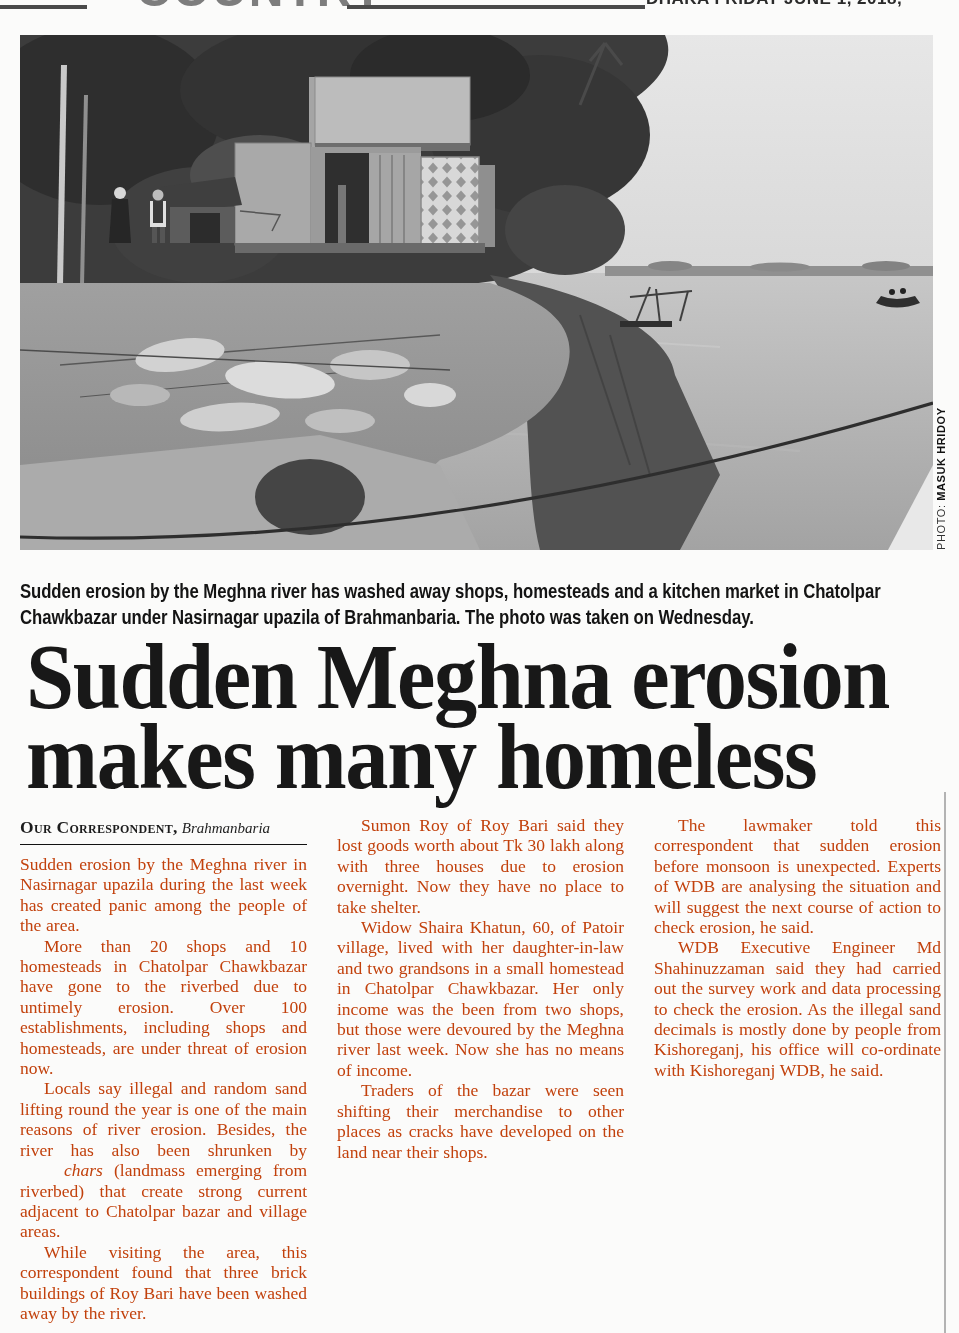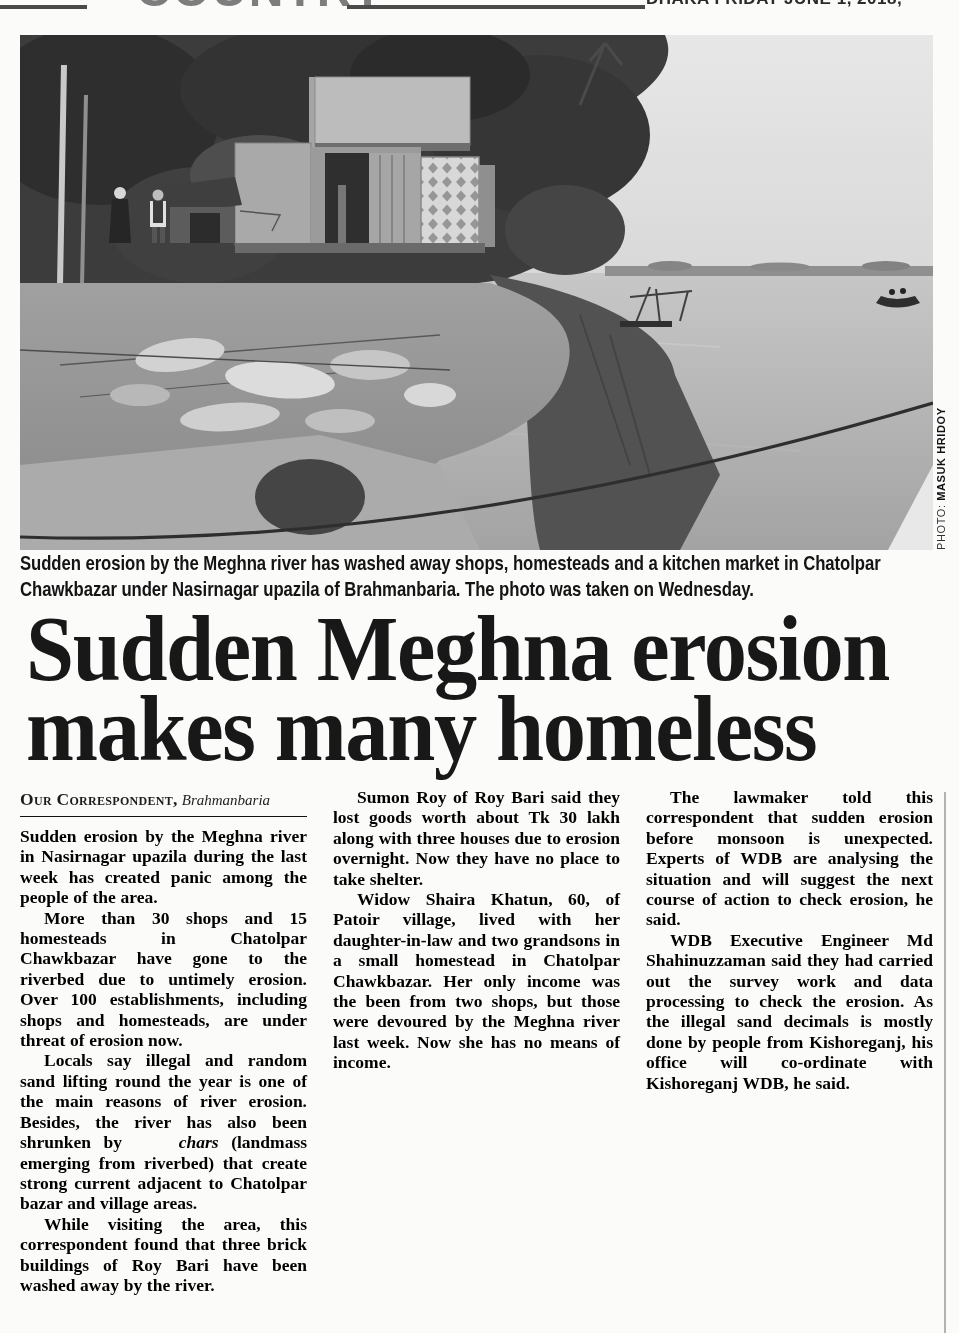--- a/index.html
+++ b/index.html
@@ -28,50 +28,49 @@
   .photo-wrap{position:relative;margin:22px 27px 0 20px;width:913px;height:515px;}
   .photo-wrap svg{display:block;width:913px;height:515px;}
   .photo-credit{
     position:absolute;right:-17px;bottom:0;height:185px;width:15px;
     writing-mode:vertical-rl;transform:rotate(180deg);
     font-family:"Liberation Sans","DejaVu Sans",sans-serif;
     font-size:11px;letter-spacing:.6px;color:#333;white-space:nowrap;
   }
   .photo-credit .nm{font-weight:bold;color:#111;}
   
-  .caption{margin:0 24px 0 20px;height:53px;overflow:visible;}
+  .caption{margin:28px 24px 0 20px;height:53px;overflow:visible;}
   .caption-inner{
     display:block;width:1145px;transform:scaleX(.797);transform-origin:0 0;
     font-family:"Liberation Sans","DejaVu Sans",sans-serif;
     font-weight:bold;font-size:21px;line-height:25.5px;color:#141414;
     letter-spacing:-.1px;
   }
   
   h1.headline{
     margin:6px 0 0 26px;padding:0;
     transform:scaleX(.93);transform-origin:0 0;
     font-family:"Liberation Serif","DejaVu Serif",serif;
     font-weight:bold;font-size:93px;line-height:80px;letter-spacing:-1.5px;
     color:#181818;
   }
   h1.headline span{display:block;white-space:nowrap;}
   
-  .cols{display:flex;gap:26px;padding:0 18px 0 20px;margin-top:18px;}
+  .cols{display:flex;gap:26px;padding:0 18px 0 20px;margin-top:18px;justify-content:space-between;}
   .col{flex:0 0 287px;width:287px;}
   .byline{padding-top:2px;}
   .byline .author{
     font-variant:small-caps;font-weight:bold;font-size:17.5px;color:#1c1c1c;letter-spacing:.3px;
   }
   .byline .loc{font-style:italic;font-size:15px;color:#222;}
   .byline-rule{border-bottom:1.6px solid #111;margin:6px 0 9px 0;}
   .col p{
     margin:0;text-align:justify;
-    font-size:17.5px;line-height:20.4px;color:#000000;
+    font-size:17.5px;line-height:20.4px;color:#c2410c;
     word-spacing:.3px;
-    font-weight:bold;
   }
   .col p.indent{text-indent:24px;}
   .it{font-style:italic;margin-left:44px;}
   
   .col-divider{position:absolute;left:944px;top:792px;width:1.5px;height:541px;background:#b3b3b3;}
 </style>
 </head>
 <body>
 
 <div class="masthead">
@@ -218,28 +217,29 @@
 
 <div class="cols">
 
   <div class="col">
     <div class="byline">
       <span class="author">Our Correspondent,</span>
       <span class="loc">Brahmanbaria</span>
     </div>
     <div class="byline-rule"></div>
     <p>Sudden erosion by the Meghna river in Nasirnagar upazila during the last week has created panic among the people of the area.</p>
-    <p class="indent">More than 30 shops and 15 homesteads in Chatolpar Chawkbazar have gone to the riverbed due to untimely erosion. Over 100 establishments, including shops and homesteads, are under threat of erosion now.</p>
+    <p class="indent">More than 20 shops and 10 homesteads in Chatolpar Chawkbazar have gone to the riverbed due to untimely erosion. Over 100 establishments, including shops and homesteads, are under threat of erosion now.</p>
     <p class="indent"><span>Locals say illegal and random sand lifting round the year is one of the main reasons of river erosion. Besides, the river has also been shrunken by </span><span class="it">chars</span><span> (landmass emerging from riverbed) that create strong current adjacent to Chatolpar bazar and village areas.</span></p>
     <p class="indent">While visiting the area, this correspondent found that three brick buildings of Roy Bari have been washed away by the river.</p>
   </div>
 
   <div class="col">
     <p class="indent">Sumon Roy of Roy Bari said they lost goods worth about Tk 30 lakh along with three houses due to erosion overnight. Now they have no place to take shelter.</p>
     <p class="indent">Widow Shaira Khatun, 60, of Patoir village, lived with her daughter-in-law and two grandsons in a small homestead in Chatolpar Chawkbazar. Her only income was the been from two shops, but those were devoured by the Meghna river last week. Now she has no means of income.</p>
+    <p class="indent">Traders of the bazar were seen shifting their merchandise to other places as cracks have developed on the land near their shops.</p>
   </div>
 
   <div class="col">
     <p class="indent">The lawmaker told this correspondent that sudden erosion before monsoon is unexpected. Experts of WDB are analysing the situation and will suggest the next course of action to check erosion, he said.</p>
     <p class="indent">WDB Executive Engineer Md Shahinuzzaman said they had carried out the survey work and data processing to check the erosion. As the illegal sand decimals is mostly done by people from Kishoreganj, his office will co-ordinate with Kishoreganj WDB, he said.</p>
   </div>
 
 </div>
 
 <div class="col-divider"></div>

